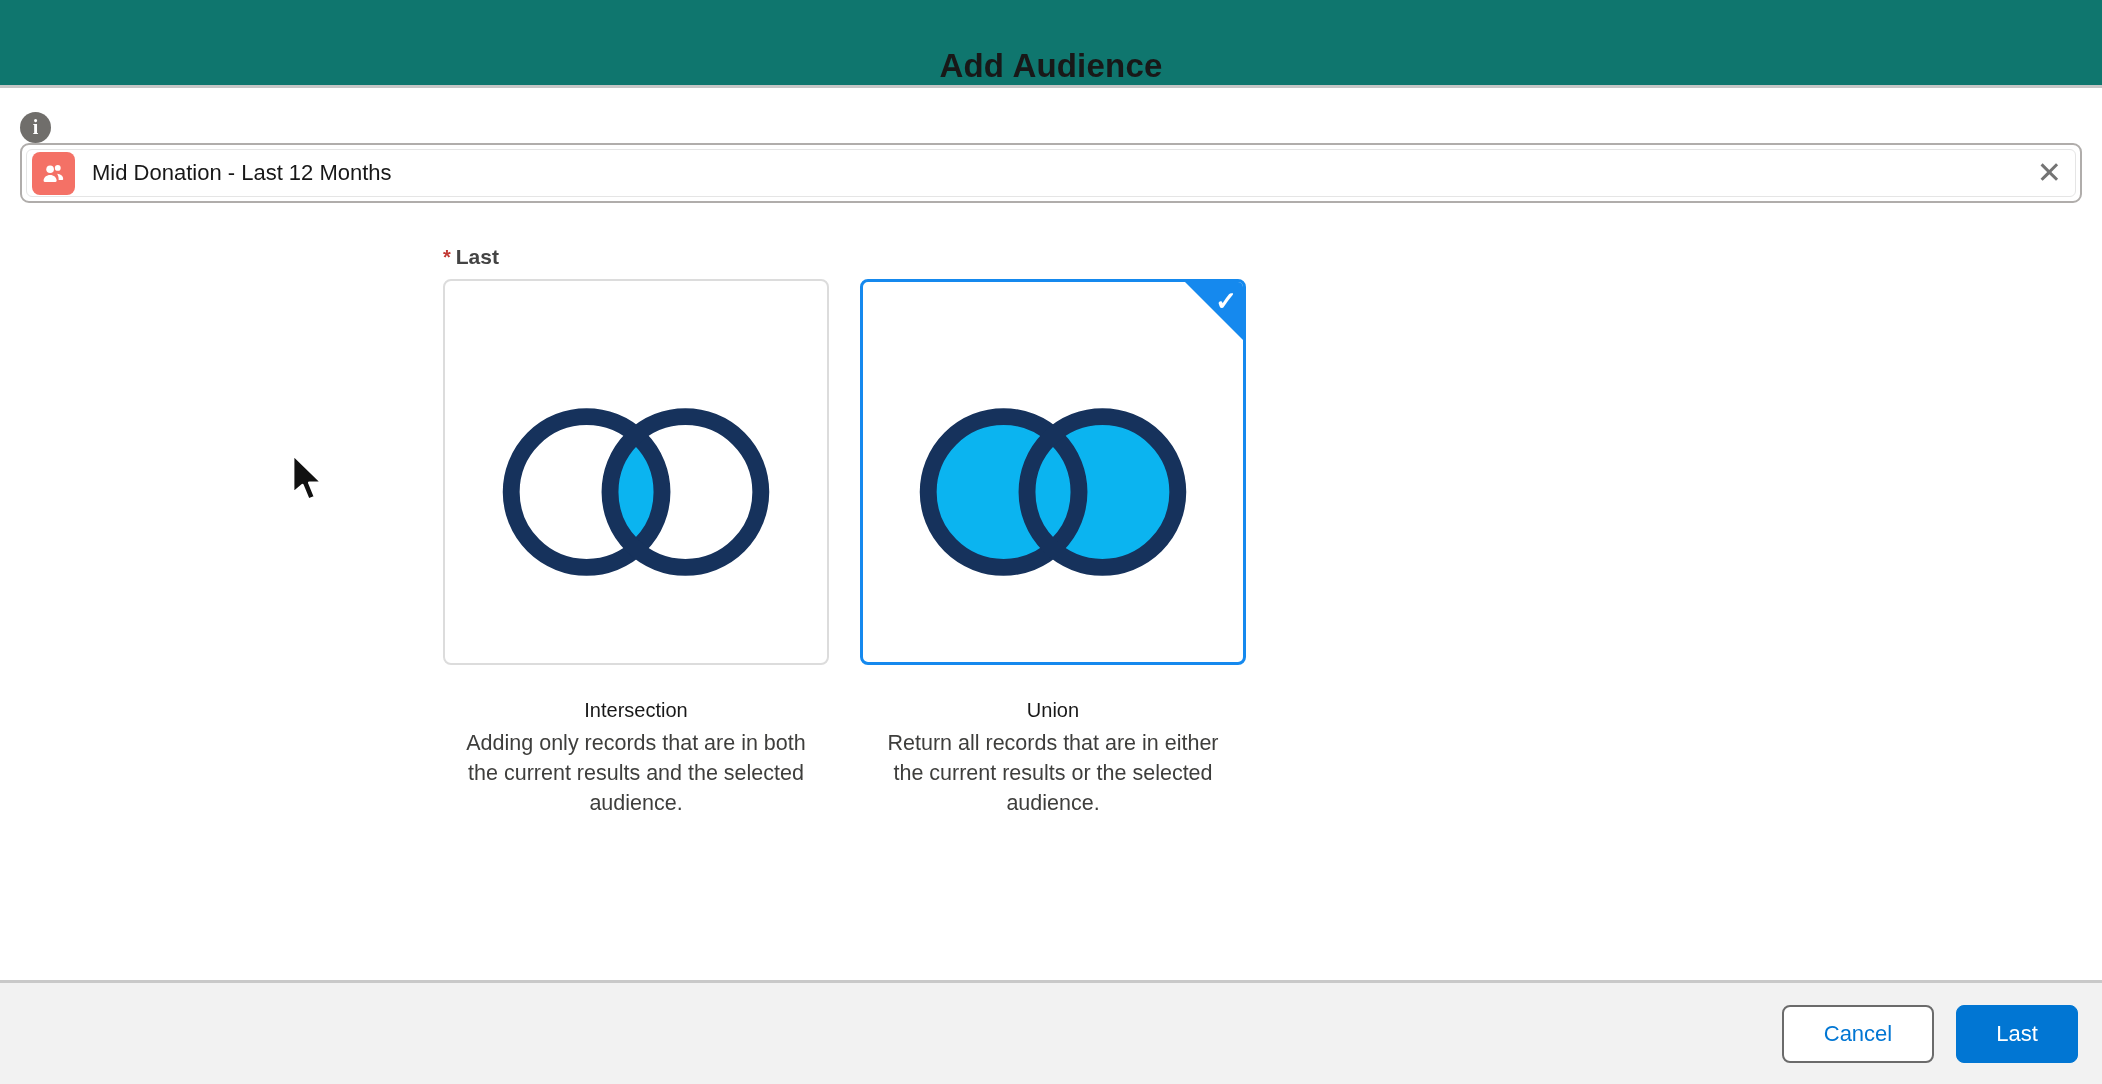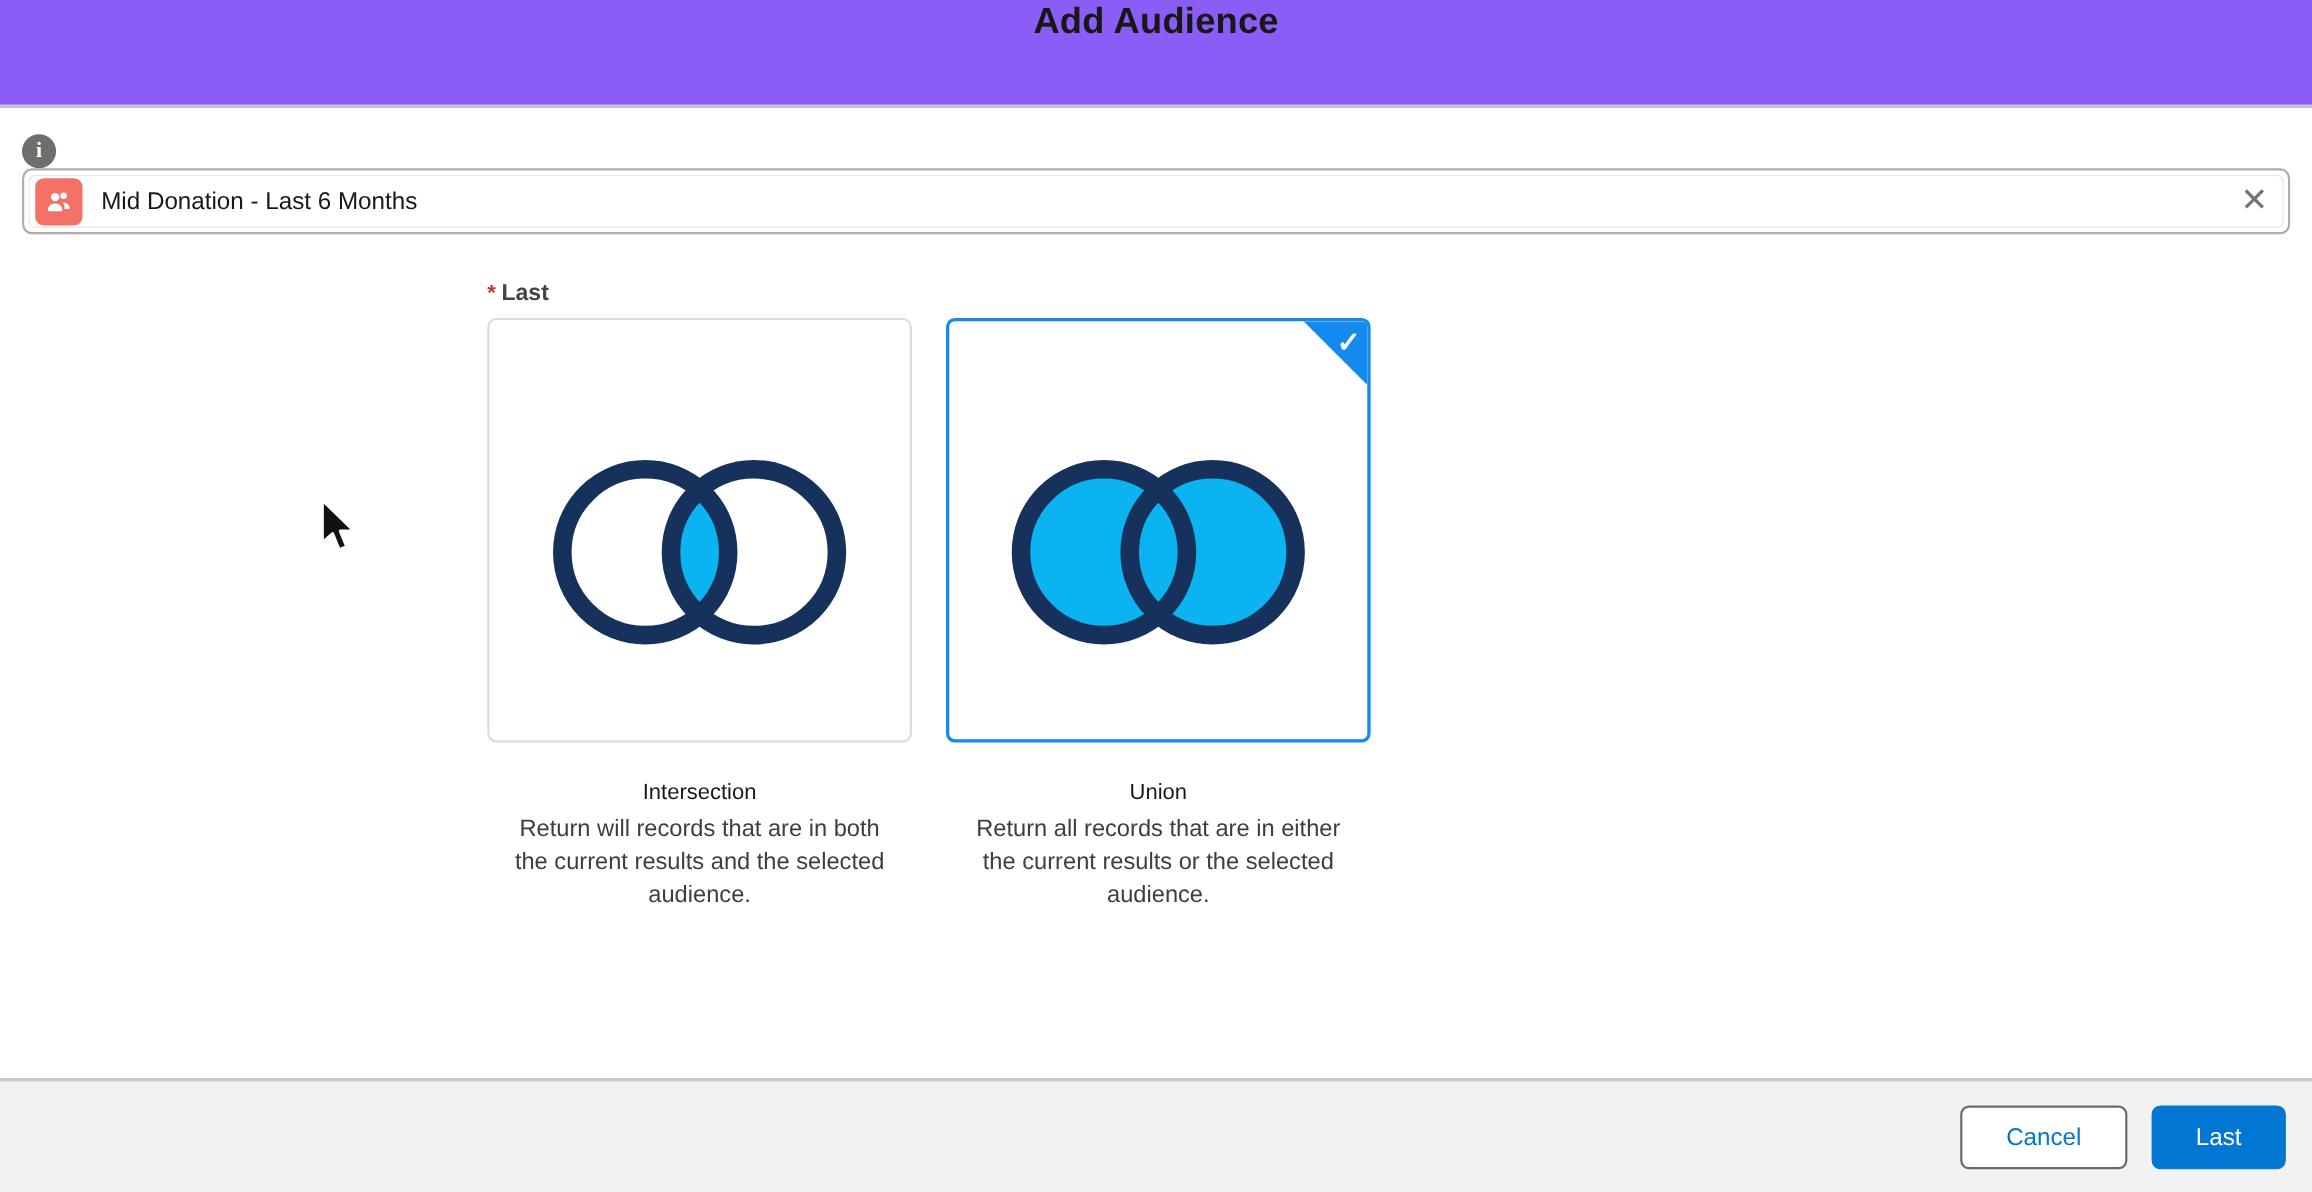--- a/index.html
+++ b/index.html
@@ -9,26 +9,26 @@
   .modal {
     position: relative;
     width: 2102px;
     height: 1084px;
     background: #fff;
     overflow: hidden;
   }
 
   
   .modal-header {
-    height: 98px;
-    display: flex;
-    align-items: flex-start;
+    height: 88px;
+    display: flex;
+    align-items: flex-end;
     justify-content: center;
     border-bottom: 3px solid #c6c6c6;
-    background: #8b5cf6;
+    background: #0f766e;
   }
   .modal-title {
     font-size: 33px;
     font-weight: 600;
     color: #181818;
     letter-spacing: 0.2px;
   }
 
   .modal-body { padding: 0 20px; }
 
@@ -235,21 +235,21 @@
     <div class="lookup-input">
       <div class="lookup-inner">
         <span class="segment-icon">
           <svg width="27" height="27" viewBox="0 0 24 24" fill="none">
             <circle cx="9" cy="8.2" r="3.4" fill="#ffffff"></circle>
             <path d="M3.2 18.5c0-3.2 2.6-5.2 5.8-5.2s5.8 2 5.8 5.2c0 .6-.4 1-1 1H4.2c-.6 0-1-.4-1-1z" fill="#ffffff"></path>
             <circle cx="15.8" cy="7" r="2.6" fill="#ffffff"></circle>
             <path d="M15.2 12.3c3 .1 5.4 1.9 5.4 4.6 0 .5-.4.9-.9.9h-3.1c.1-2.2-.5-4-1.4-5.5z" fill="#ffffff"></path>
           </svg>
         </span>
-        <span class="lookup-value">Mid Donation - Last 6 Months</span>
+        <span class="lookup-value">Mid Donation - Last 12 Months</span>
       </div>
       <button class="lookup-clear">✕</button>
     </div>
 
     <div class="type-section">
       <div class="type-label">
         <span class="required-star">*</span><span>Last</span>
       </div>
 
       <div class="cards-row">
@@ -263,21 +263,21 @@
                   </clipPath>
                 </defs>
               <circle cx="82" cy="80" r="58" fill="#ffffff"></circle>
               <circle cx="158" cy="80" r="58" fill="#ffffff"></circle>
               <circle cx="158" cy="80" r="58" fill="#0bb4f0" clip-path="url(#clipA)"></circle>
               <circle cx="82" cy="80" r="58" fill="none" stroke="#16325c" stroke-width="13"></circle>
               <circle cx="158" cy="80" r="58" fill="none" stroke="#16325c" stroke-width="13"></circle>
             </svg>
           </div>
           <div class="card-title">Intersection</div>
-          <div class="card-desc">Return will records that are in both the current results and the selected audience.</div>
+          <div class="card-desc">Adding only records that are in both the current results and the selected audience.</div>
         </div>
 
 
         <div class="card-col">
           <div class="type-card selected">
             <svg class="venn" viewBox="0 0 240 160">
               <circle cx="82" cy="80" r="58" fill="#0bb4f0"></circle>
               <circle cx="158" cy="80" r="58" fill="#0bb4f0"></circle>
               <circle cx="82" cy="80" r="58" fill="none" stroke="#16325c" stroke-width="13"></circle>
               <circle cx="158" cy="80" r="58" fill="none" stroke="#16325c" stroke-width="13"></circle>

